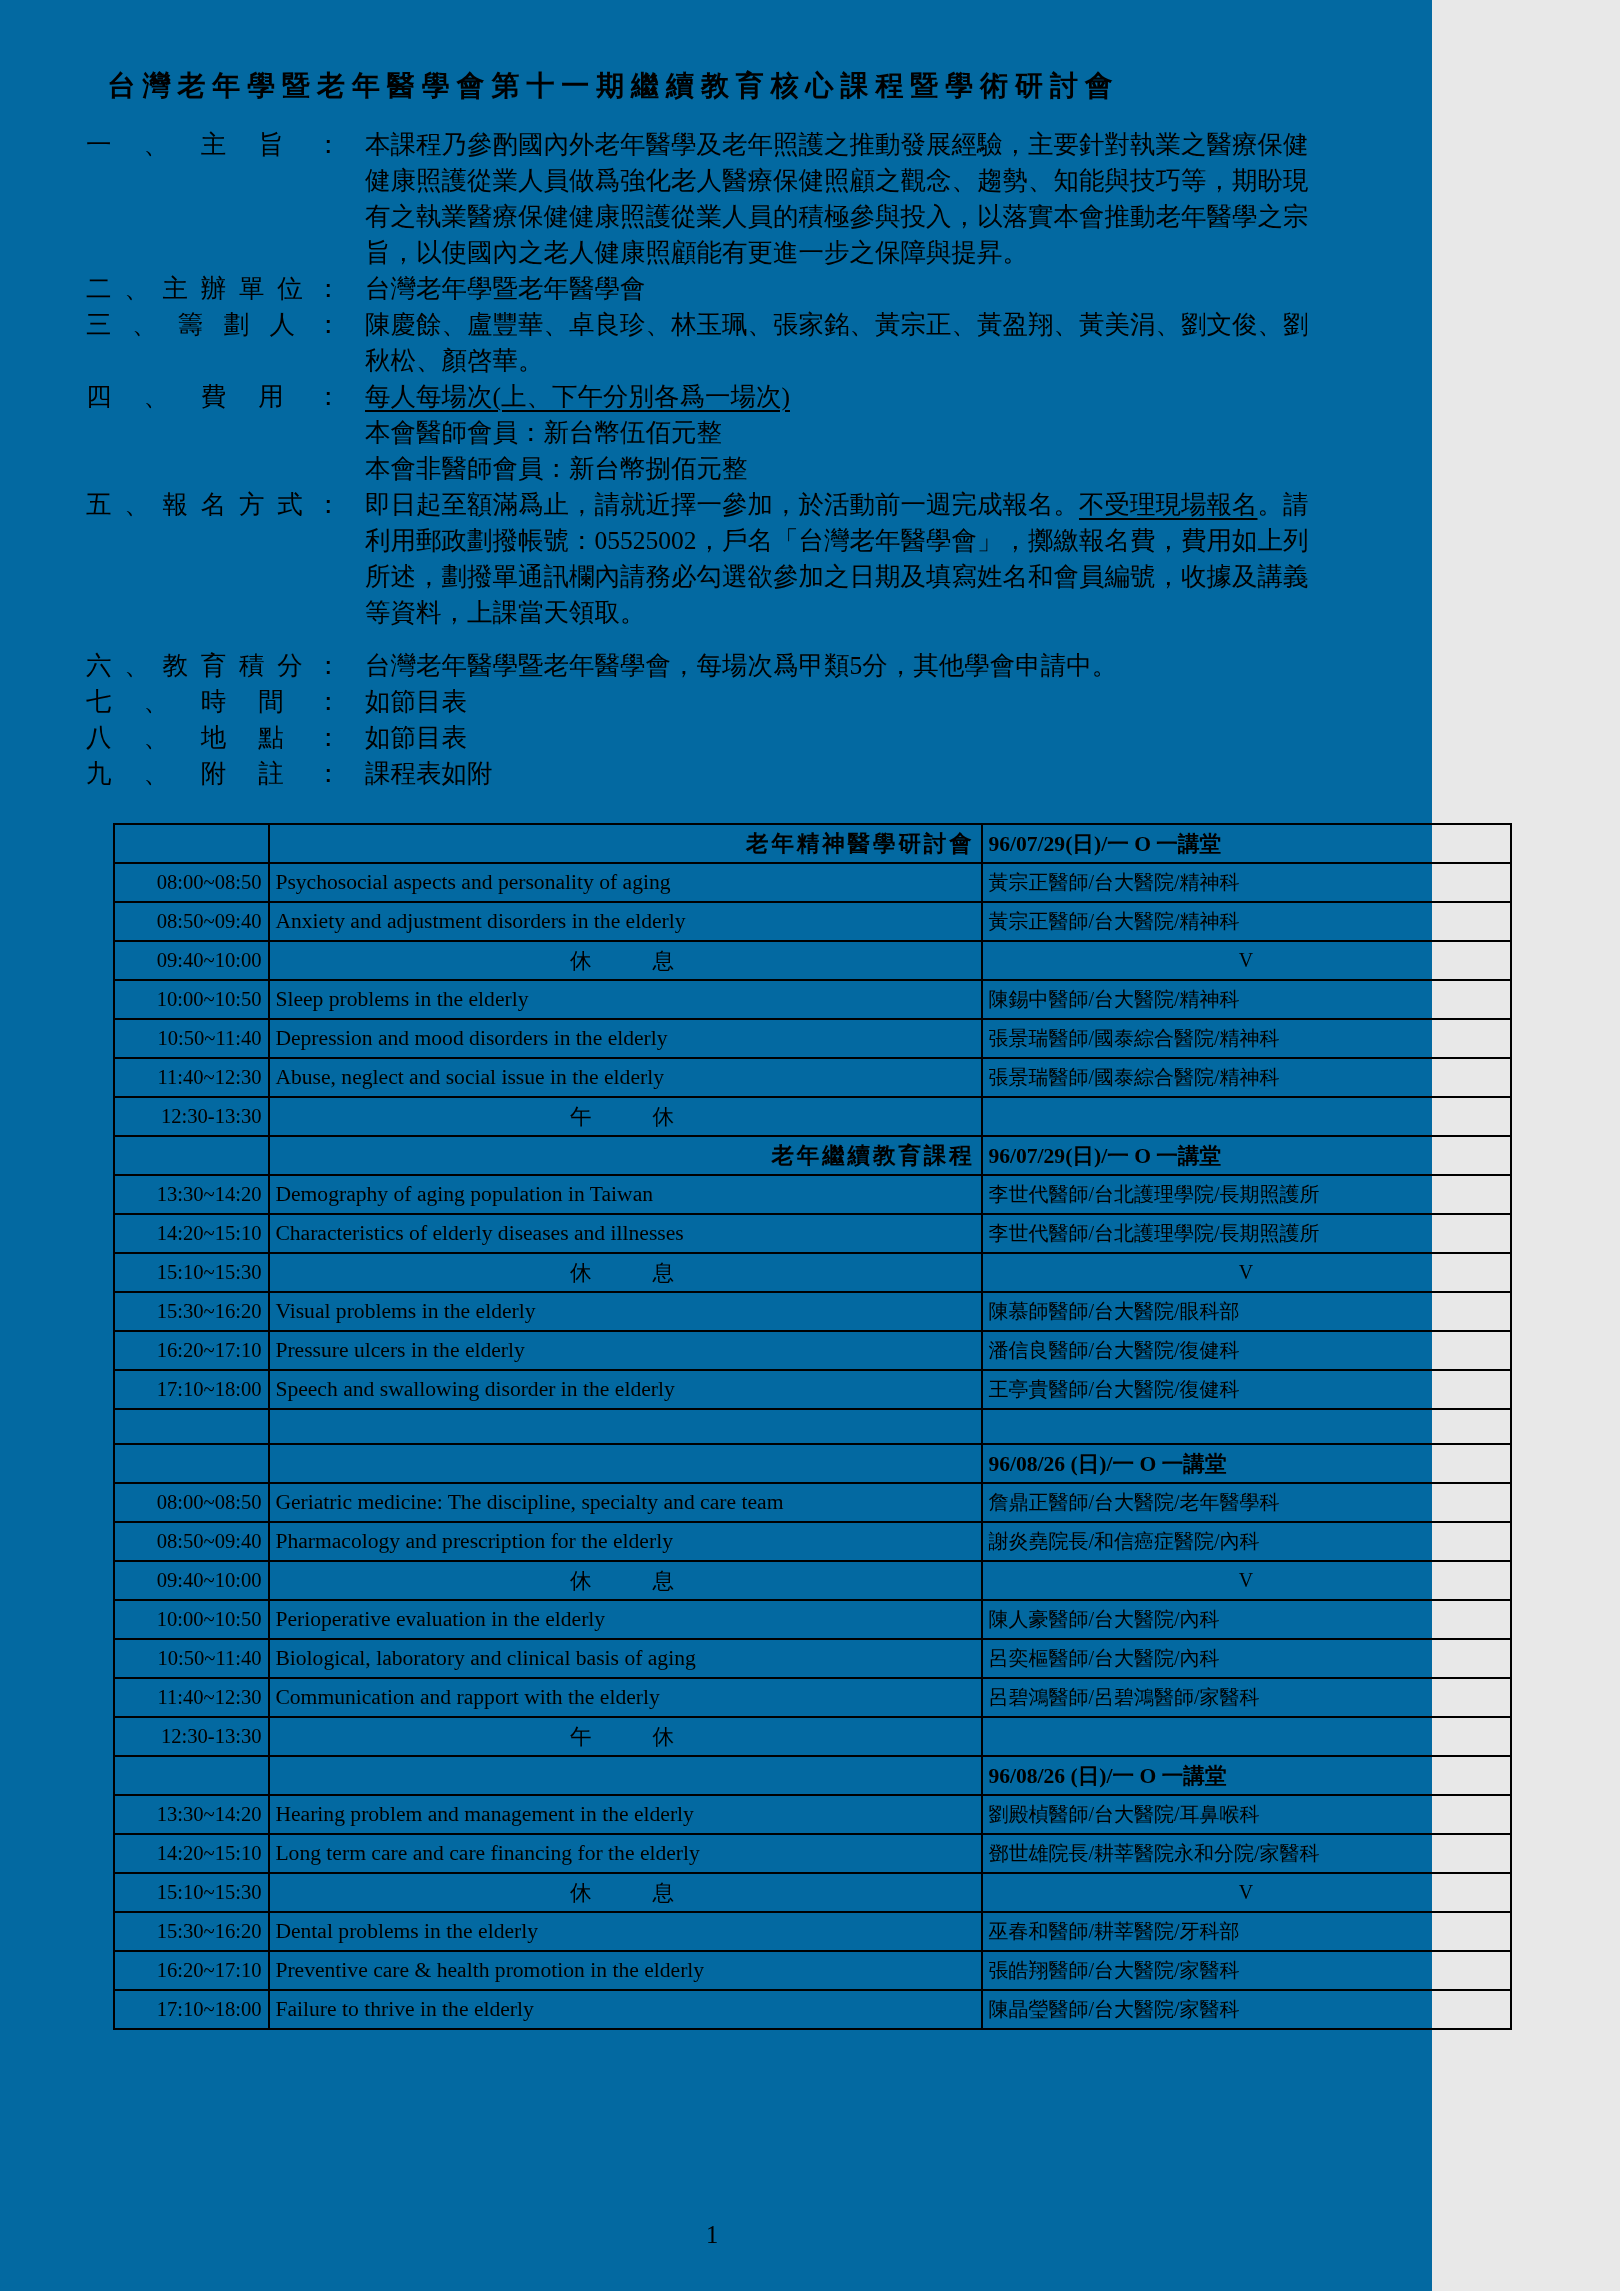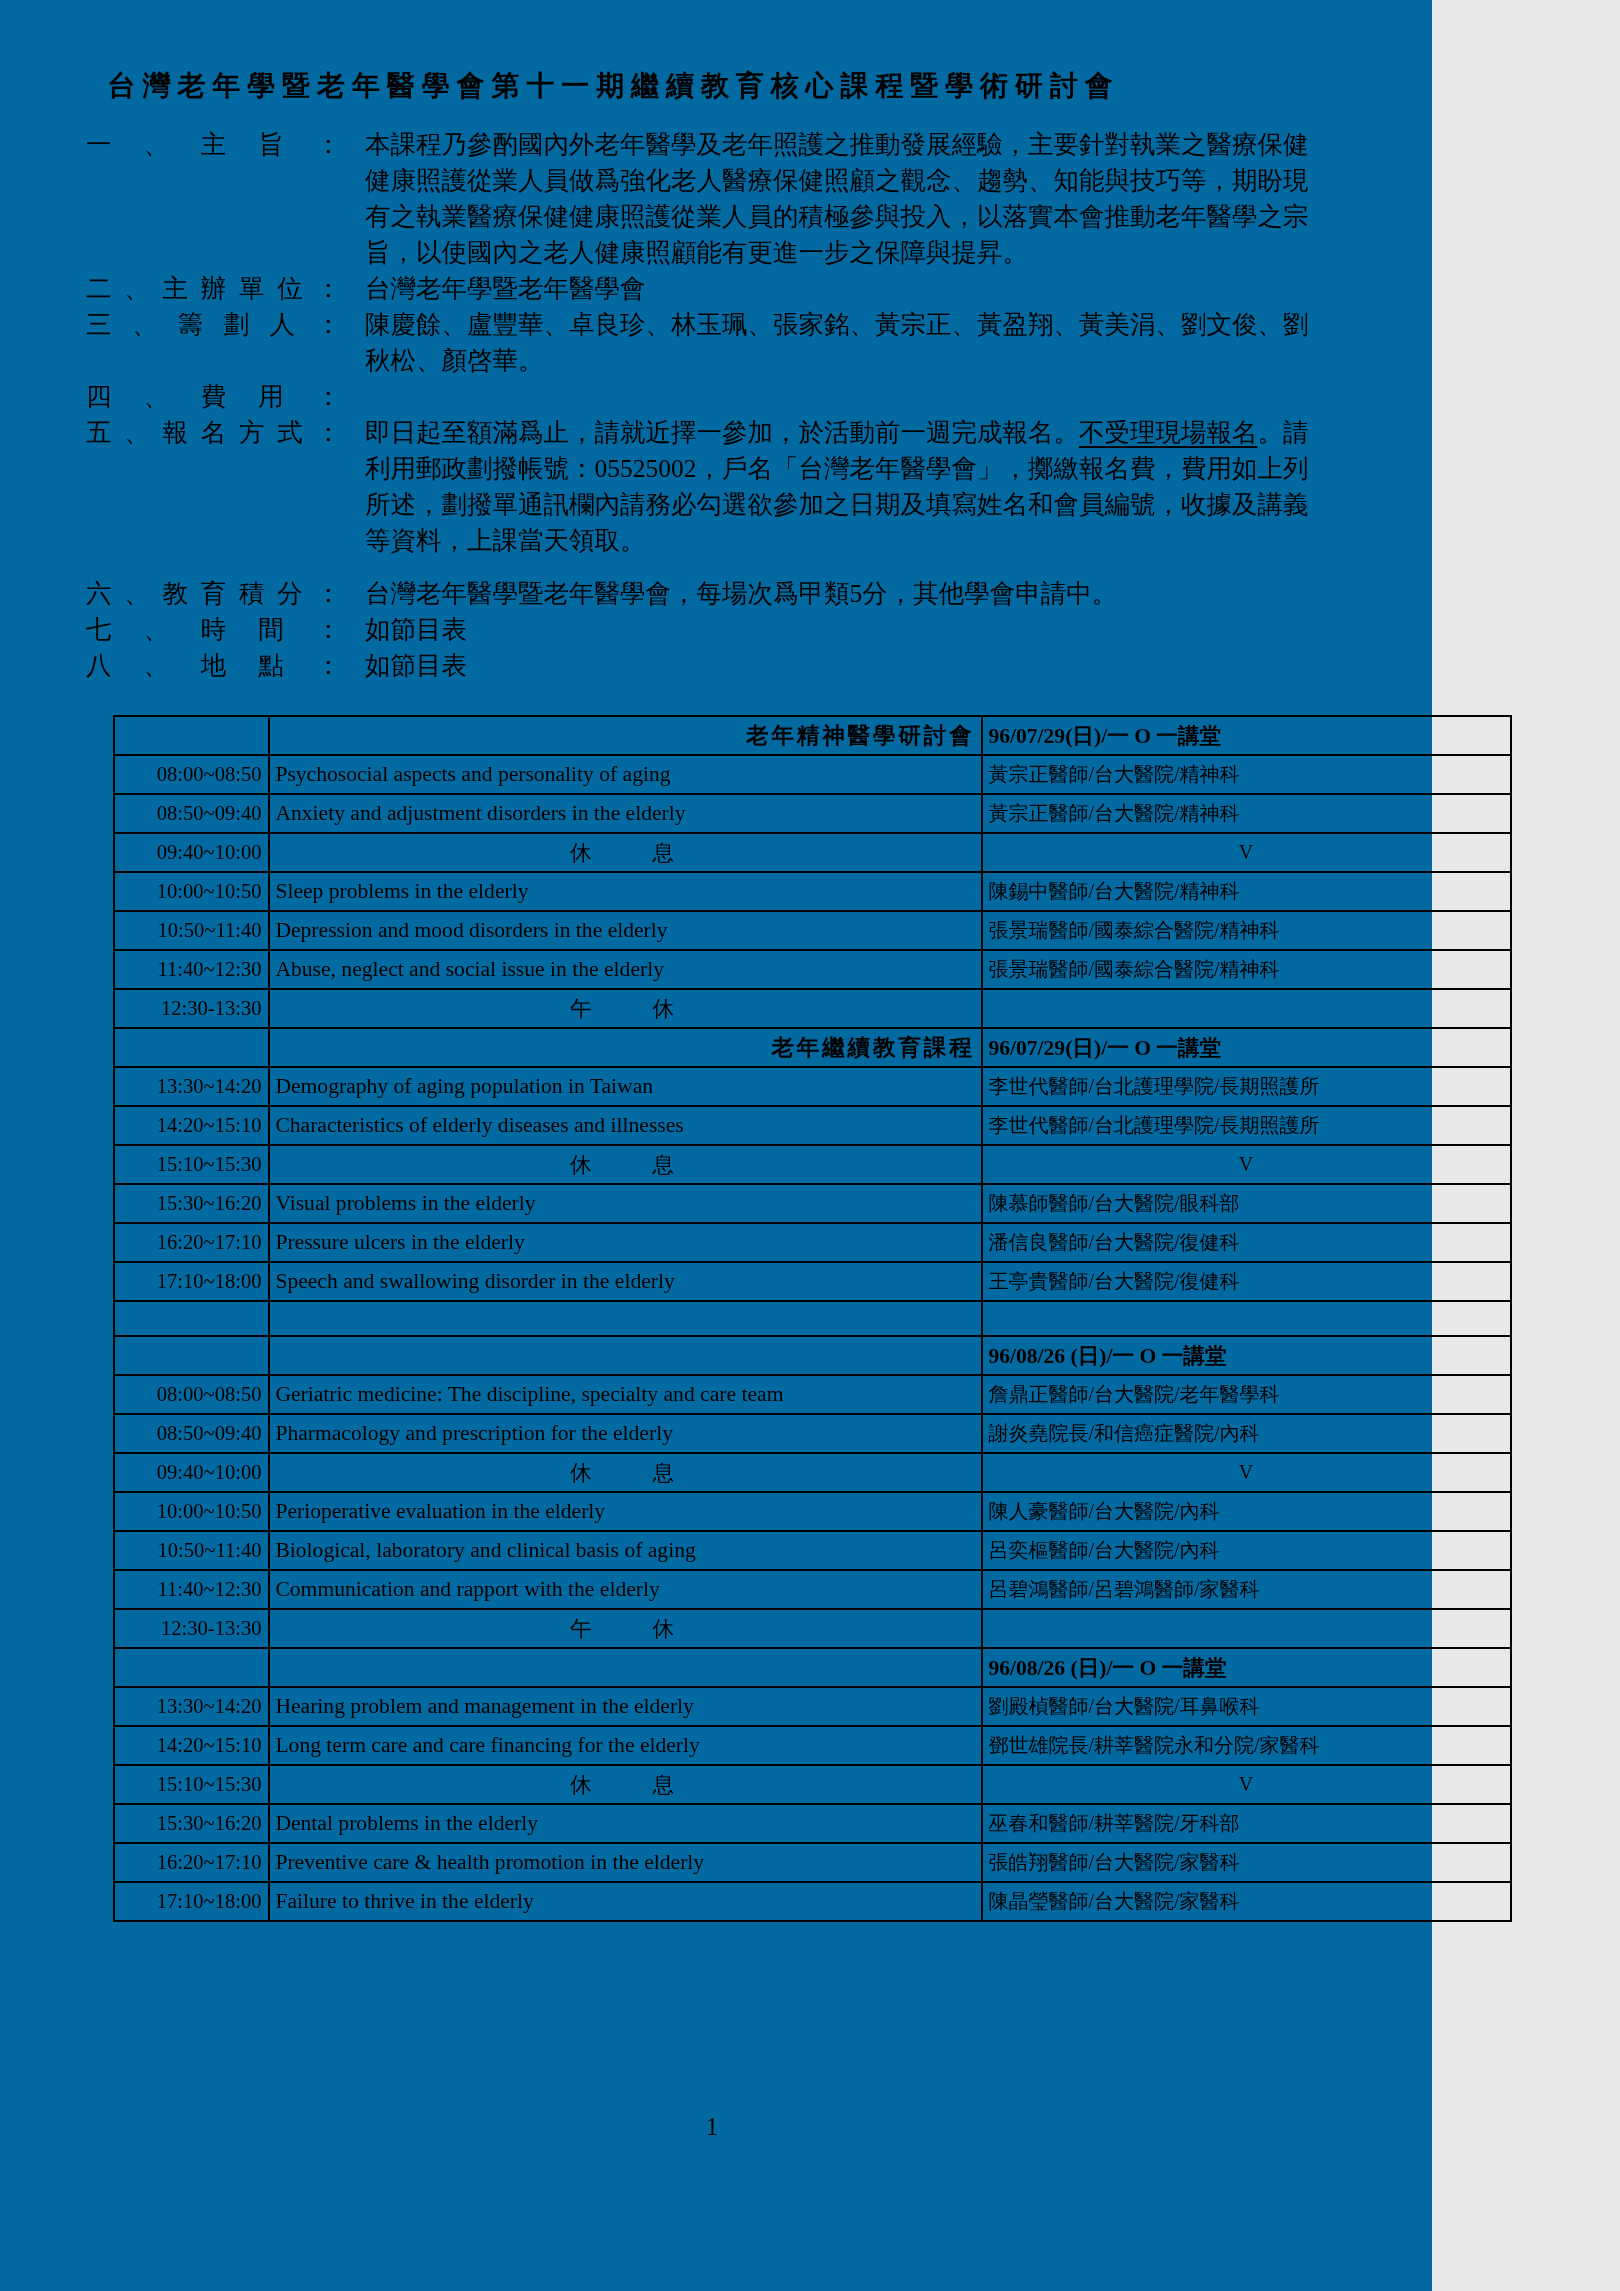--- a/index.html
+++ b/index.html
@@ -52,20 +52,25 @@
         </div>
       </div>
       <div class="item">
         <div class="item-label">三、籌劃人：</div>
         <div class="item-body">
           <div class="item-line"><span>陳慶餘、盧豐華、卓良珍、林玉珮、張家銘、黃宗正、黃盈翔、黃美涓、劉文俊、劉秋松、顏啓華。</span></div>
         </div>
       </div>
       <div class="item">
         <div class="item-label">四、費用：</div>
+        <div class="item-body">
+          <div class="item-line"><span class="u">每人每場次(上、下午分別各爲一場次)</span></div>
+          <div class="item-line"><span>本會醫師會員：新台幣伍佰元整</span></div>
+          <div class="item-line"><span>本會非醫師會員：新台幣捌佰元整</span></div>
+        </div>
       </div>
       <div class="item">
         <div class="item-label">五、報名方式：</div>
         <div class="item-body">
           <div class="item-line"><span>即日起至額滿爲止，請就近擇一參加，於活動前一週完成報名。</span><span class="u">不受理現場報名</span><span>。請利用郵政劃撥帳號：05525002，戶名「台灣老年醫學會」，擲繳報名費，費用如上列所述，劃撥單通訊欄內請務必勾選欲參加之日期及填寫姓名和會員編號，收據及講義等資料，上課當天領取。</span></div>
         </div>
       </div>
       <div class="item gap-before">
         <div class="item-label">六、教育積分：</div>
         <div class="item-body">
@@ -75,20 +80,26 @@
       <div class="item">
         <div class="item-label">七、時間：</div>
         <div class="item-body">
           <div class="item-line"><span>如節目表</span></div>
         </div>
       </div>
       <div class="item">
         <div class="item-label">八、地點：</div>
         <div class="item-body">
           <div class="item-line"><span>如節目表</span></div>
+        </div>
+      </div>
+      <div class="item">
+        <div class="item-label">九、附註：</div>
+        <div class="item-body">
+          <div class="item-line"><span>課程表如附</span></div>
         </div>
       </div>
     </div>
 
   <table class="schedule">
     <colgroup>
       <col style="width:155px">
       <col style="width:713px">
       <col style="width:529px">
     </colgroup>

